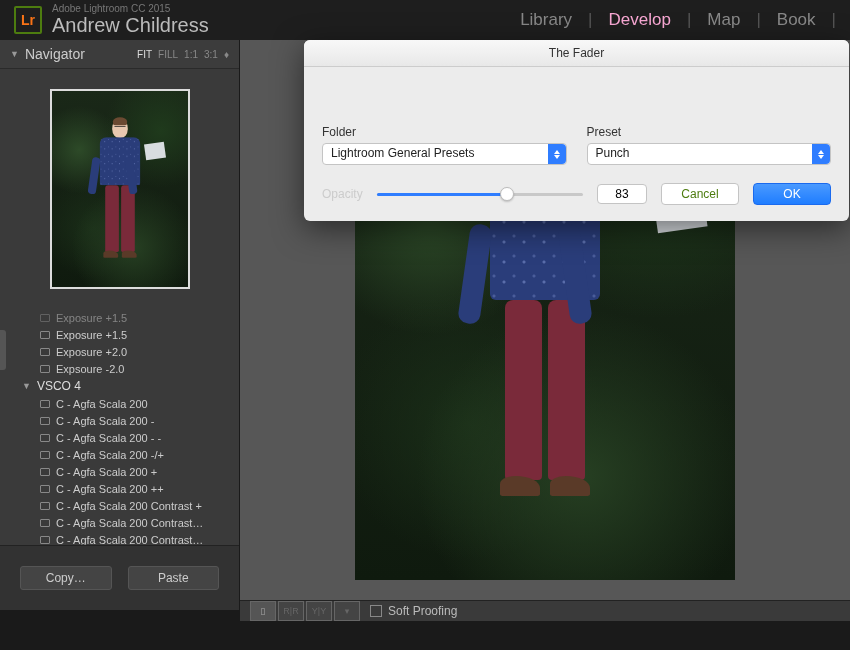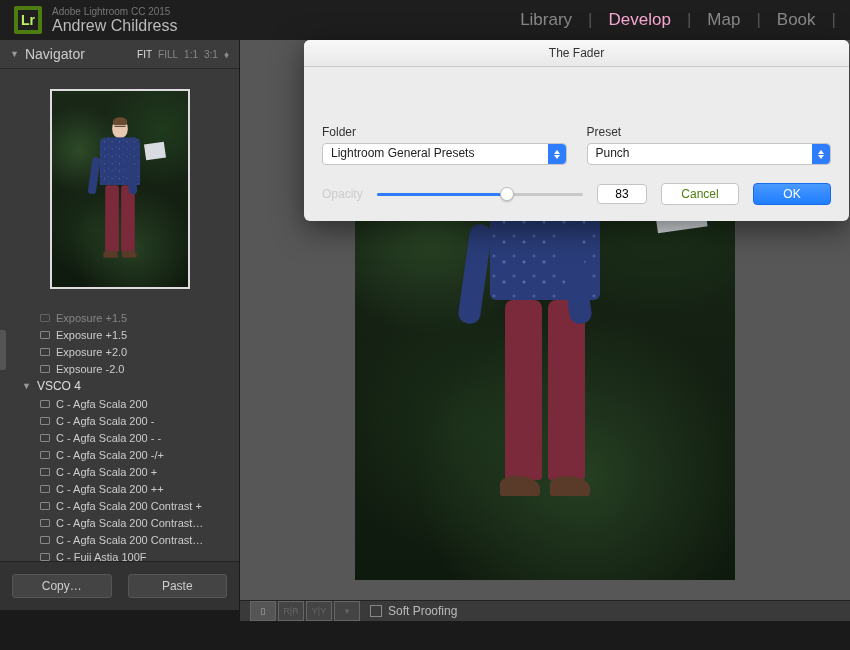--- a/index.html
+++ b/index.html
@@ -1,38 +1,38 @@
 <!DOCTYPE html>
 <html><head>
 <meta charset="utf-8">
 <style>
   * { box-sizing: border-box; margin: 0; padding: 0; font-family: -apple-system, "Helvetica Neue", Arial, sans-serif; }
   body { width: 850px; height: 650px; background: #1a1a1a; color: #ccc; overflow: hidden; position: relative; font-size: 12px; }
   .topbar { height: 40px; background: #1e1e1e; display: flex; align-items: center; padding: 0 14px; justify-content: space-between; }
   .topbar-left { display: flex; align-items: center; gap: 10px; }
-  .lr-logo { width: 28px; height: 28px; border: 4px solid #4d7c0f; display: flex; align-items: center; justify-content: center; font-weight: bold; font-size: 14px; color: #bef264; border-radius: 2px; }
+  .lr-logo { width: 28px; height: 28px; border: 2px solid #4d7c0f; display: flex; align-items: center; justify-content: center; font-weight: bold; font-size: 14px; color: #f97316; border-radius: 2px; }
   .app-title { font-size: 10px; color: #777; }
-  .user-name { font-size: 16px; color: #bbb; }
+  .user-name { font-size: 20px; color: #bbb; }
   .modules { display: flex; gap: 16px; font-size: 17px; color: #888; }
   .modules .active { color: #f9a8d4; }
   .modules .sep { color: #555; }
   .main { display: flex; height: 570px; }
   .left-panel { width: 240px; background: #3a3a3a; border-right: 1px solid #1a1a1a; display: flex; flex-direction: column; position: relative; }
   .nav-header { padding: 6px 10px; display: flex; align-items: center; justify-content: space-between; background: #3c3c3c; border-bottom: 1px solid #2a2a2a; }
   .nav-title { color: #ccc; font-size: 14px; display:flex; align-items:center; gap:6px;}
   .tri { font-size: 9px; color: #999; }
   .nav-opts { display: flex; gap: 6px; font-size: 10px; color: #888; }
   .nav-opts .sel { color: #ddd; }
   .thumb-wrap { padding: 20px; display: flex; justify-content: center; background: #3a3a3a; }
   .thumb { width: 140px; height: 200px; background: #222; border: 2px solid #ddd; position: relative; overflow: hidden; }
   .preset-list { flex: 1; overflow: hidden; background: #3a3a3a; }
   .preset-row { display: flex; align-items: center; gap: 6px; padding: 2px 10px 2px 40px; color: #ccc; font-size: 11px; height: 17px; white-space: nowrap; overflow:hidden; text-overflow: ellipsis;}
   .preset-row .picon { width: 10px; height: 8px; border: 1px solid #888; border-radius: 1px; flex-shrink:0; }
   .folder-row { display: flex; align-items: center; gap: 6px; padding: 2px 10px 2px 22px; color: #ddd; font-size: 12px; height: 18px; }
-  .bottom-buttons { display: flex; gap: 16px; padding: 12px; background: #323232; border-top: 1px solid #222; }
+  .bottom-buttons { display: flex; gap: 16px; padding: 20px; background: #323232; border-top: 1px solid #222; }
   .bottom-buttons button { flex: 1; background: #444; color: #ccc; border: 1px solid #555; border-radius: 3px; padding: 4px 0; font-size: 12px; cursor: pointer; }
   .canvas { flex: 1; background: #575757; position: relative; display: flex; flex-direction: column; }
   .canvas-img { flex: 1; display: flex; align-items: center; justify-content: center; padding: 20px; }
   .photo { width: 380px; height: 520px; background: linear-gradient(135deg, #1a2818 0%, #0e1810 100%); position: relative; overflow: hidden; }
   .foliage { position:absolute; inset:0; background:
     radial-gradient(circle at 20% 30%, #2d4a28 0%, transparent 25%),
     radial-gradient(circle at 80% 20%, #1f3a1c 0%, transparent 30%),
     radial-gradient(circle at 60% 80%, #263f22 0%, transparent 35%),
     radial-gradient(circle at 30% 70%, #1a2e18 0%, transparent 30%),
     linear-gradient(180deg, #1a2818 0%, #0f1a0e 100%);

